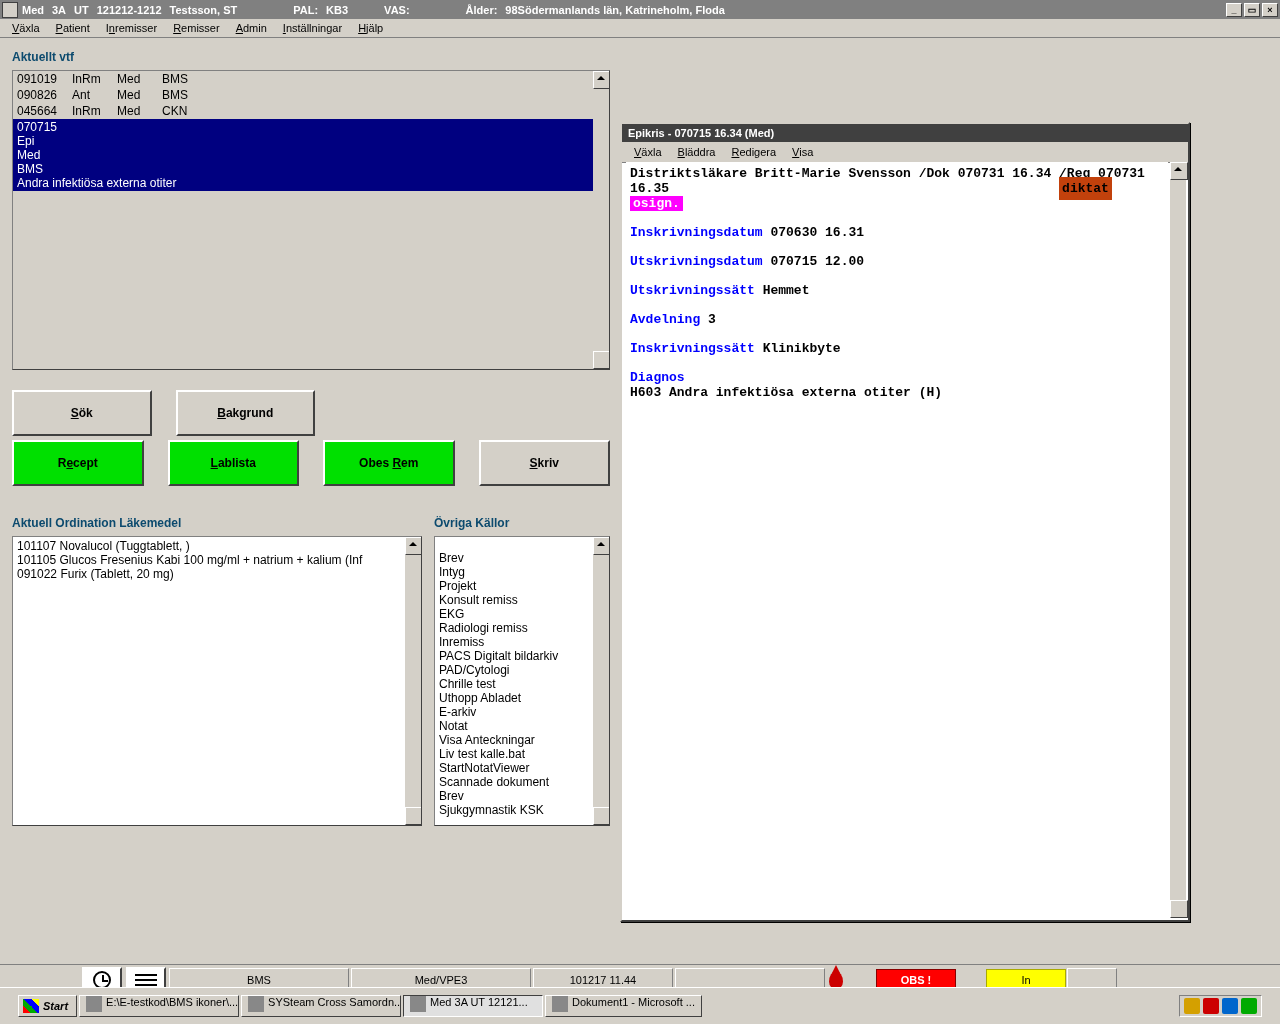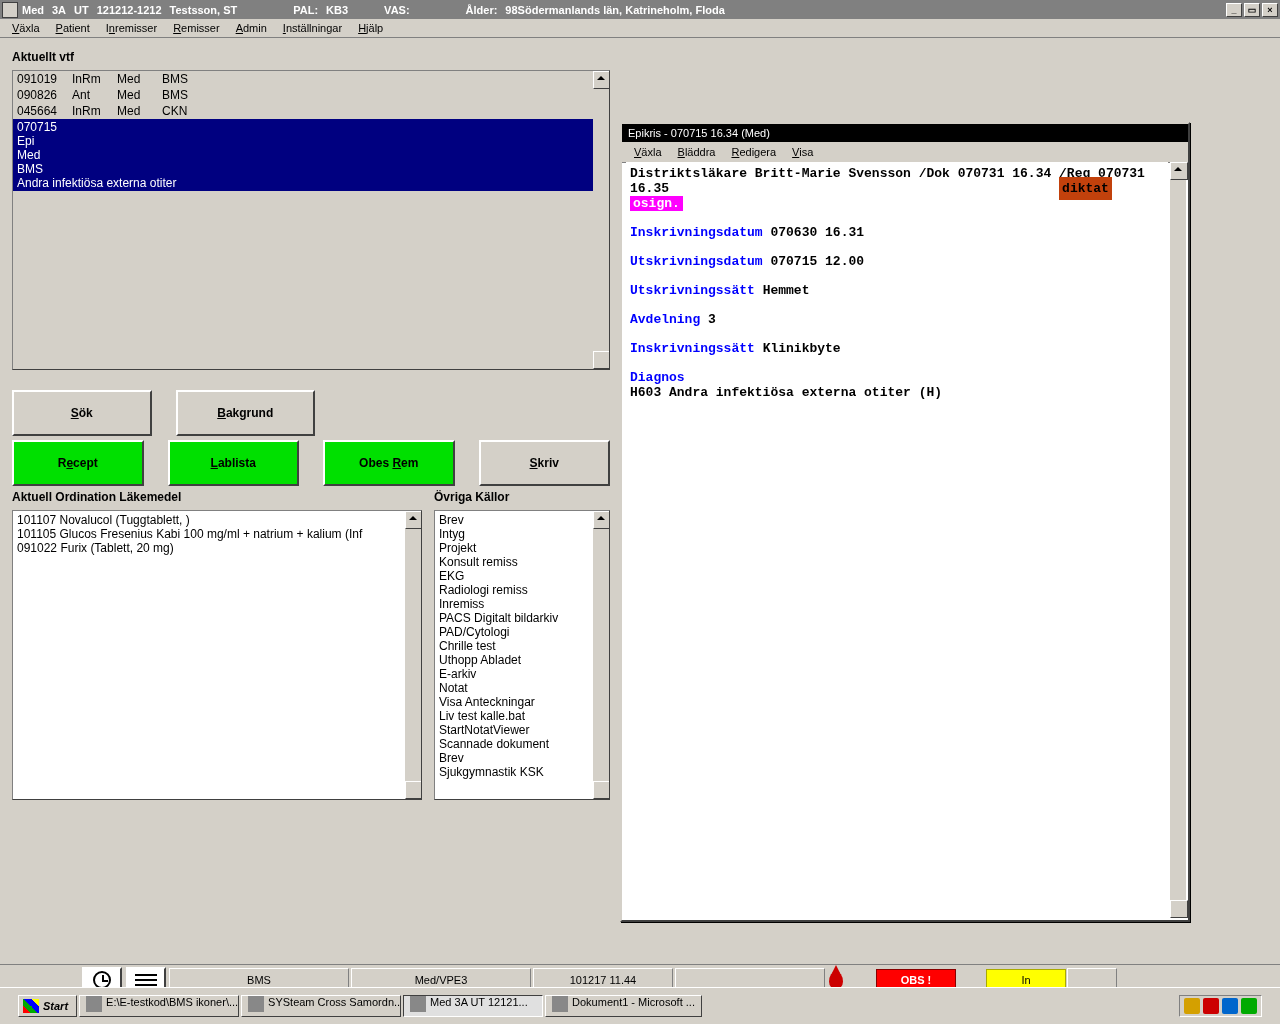--- a/index.html
+++ b/index.html
@@ -54,21 +54,21 @@
   border-bottom: 1px solid #808080;
 }
 .menubar .mitem { padding: 2px 8px; cursor: default; }
 .menubar .mitem u { text-decoration: underline; }
 .content {
   position: absolute;
   top: 38px; left: 0; right: 0; bottom: 60px;
   padding: 12px;
 }
 .section-title {
-  color: #000000;
+  color: #0c4a6e;
   font-weight: bold;
   font-size: 12px;
   margin-bottom: 6px;
 }
 .listbox {
   background: #d4d0c8;
   border: 1px solid #404040;
   border-top-color: #808080;
   border-left-color: #808080;
   position: relative;
@@ -150,23 +150,23 @@
   left: 620px;
   width: 570px;
   height: 800px;
   background: #fff;
   border: 2px solid #d4d0c8;
   border-right-color: #404040;
   border-bottom-color: #404040;
   box-shadow: 1px 1px 0 #000;
 }
 .epikris-title {
-  background: #000000;
+  background: #404040;
   color: #fff;
-  font-weight: normal;
+  font-weight: bold;
   padding: 3px 6px;
   font-size: 11px;
 }
 .epikris-menu {
   background: #d4d0c8;
   padding: 2px 4px;
   display: flex;
   border-bottom: 1px solid #808080;
 }
 .epikris-menu .mitem { padding: 2px 8px; font-size: 11px; }
@@ -420,39 +420,39 @@
         </div>
       <div class="btn green" style="flex:1">
           <span>Obes <u>R</u>em</span>
         </div>
       <div class="btn" style="flex:1">
           <span><u>S</u>kriv</span>
         </div>
     </div>
   </div>
 
-  <div style="display:flex; width:598px; margin-top:4px; gap:12px;">
+  <div style="display:flex; width:598px; margin-top:30px; gap:12px;">
     <div style="flex:1;">
       <div class="section-title">Aktuell Ordination Läkemedel</div>
       <div class="listbox listbox-white" style="height:290px;">
         <div class="listbox-inner" id="ord-rows" style="padding-top:2px;">
             <div class="med-row">101107 Novalucol (Tuggtablett, )</div>
             <div class="med-row">101105 Glucos Fresenius Kabi 100 mg/ml + natrium + kalium (Inf</div>
             <div class="med-row">091022 Furix (Tablett, 20 mg)</div>
           </div>
         <div class="scrollbar">
           <div class="sb-arrow-up"></div>
             <div class="sb-arrow-down"></div>
         </div>
       </div>
     </div>
     <div style="width:176px;">
       <div class="section-title">Övriga Källor</div>
       <div class="listbox listbox-white" style="height:290px;">
-        <div class="listbox-inner" id="src-rows" style="padding-top:2px;">
+        <div class="listbox-inner" id="src-rows" style="padding-top:14px;">
             <div class="src-row">Brev</div>
             <div class="src-row">Intyg</div>
             <div class="src-row">Projekt</div>
             <div class="src-row">Konsult remiss</div>
             <div class="src-row">EKG</div>
             <div class="src-row">Radiologi remiss</div>
             <div class="src-row">Inremiss</div>
             <div class="src-row">PACS Digitalt bildarkiv</div>
             <div class="src-row">PAD/Cytologi</div>
             <div class="src-row">Chrille test</div>

